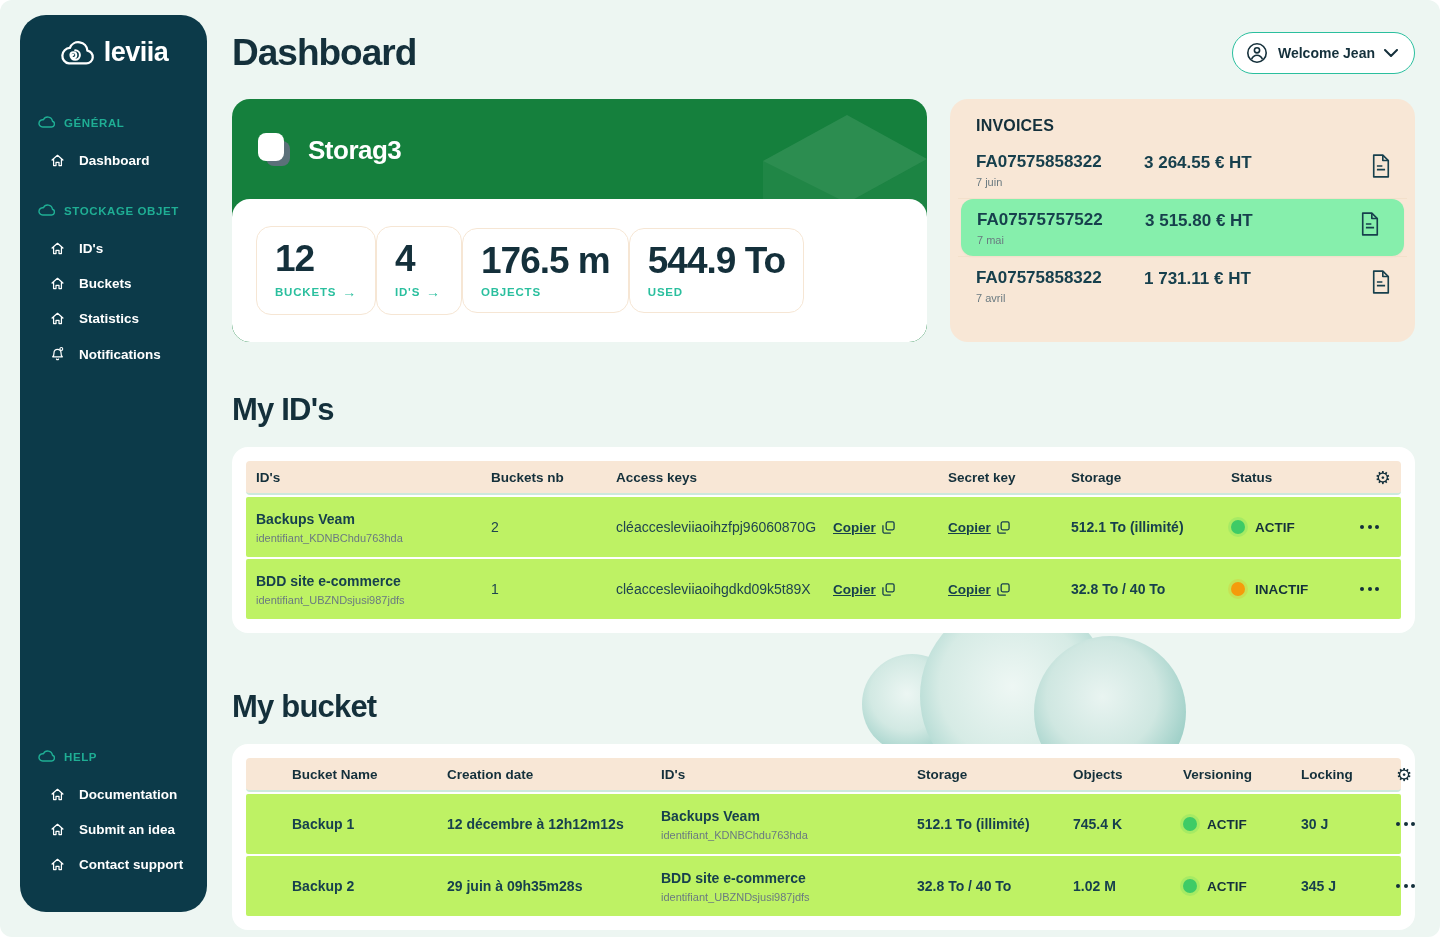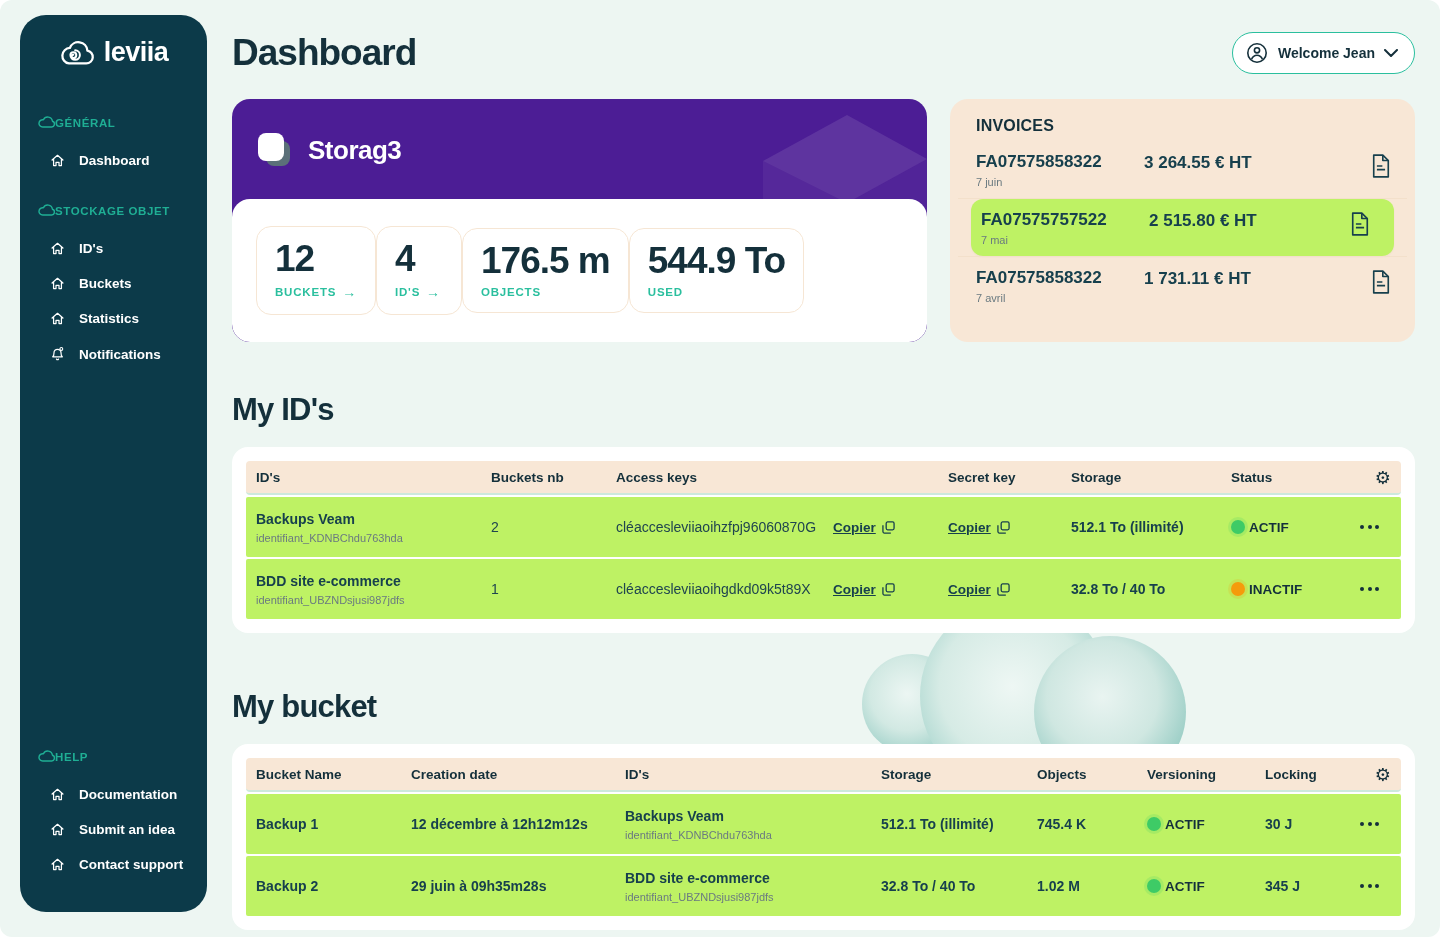--- a/index.html
+++ b/index.html
@@ -7,87 +7,87 @@
   .page { position:absolute; inset:0; background:#edf6f2; border-radius:12px; overflow:hidden; }
 
   
   .sidebar { position:absolute; left:20px; top:15px; width:187px; height:897px;
              background:#0c3a49; border-radius:26px; display:flex; flex-direction:column;
              padding:22px 0 30px; }
   .logo-row { display:flex; align-items:center; justify-content:center; gap:7px; color:#fff; margin-bottom:48px; }
   .logo-text { font-size:27px; font-weight:800; letter-spacing:-0.5px; color:#fff; }
   .nav-section { margin-bottom:26px; }
   .nav-section.help { margin-top:auto; margin-bottom:0; }
-  .section-head { display:flex; align-items:center; gap:0; color:#1fae94; font-weight:800;
+  .section-head { display:flex; align-items:center; gap:9px; color:#1fae94; font-weight:800;
                   font-size:11.5px; letter-spacing:0.6px; padding-left:18px; margin-bottom:14px; }
   .nav-item { display:flex; align-items:center; gap:14px; color:#fff; font-size:13.5px; font-weight:600;
               padding:10px 10px 10px 30px; cursor:pointer; }
   .nav-item svg { flex:0 0 auto; }
 
   
   .main { position:absolute; left:232px; top:0; width:1183px; height:937px; }
   .main-header { display:flex; justify-content:space-between; align-items:center; margin-top:30px; height:46px; }
   .page-title { font-size:37px; font-weight:800; color:#14303b; letter-spacing:-1px; }
   .user-pill { display:flex; align-items:center; gap:9px; background:#fff; border:1.5px solid #2abf9e;
                border-radius:22px; padding:8px 16px 8px 12px; cursor:pointer; }
   .user-pill .label { font-size:14px; font-weight:600; color:#14303b; }
 
   .top-row { display:flex; gap:23px; margin-top:23px; }
 
   
-  .storage-card { position:relative; width:695px; height:243px; background:#4c1d95; border-radius:18px; overflow:hidden; }
+  .storage-card { position:relative; width:695px; height:243px; background:#15803d; border-radius:18px; overflow:hidden; }
   .storage-head { display:flex; align-items:center; gap:16px; padding:34px 0 0 26px; }
   .storage-title { color:#fff; font-size:26px; font-weight:800; letter-spacing:-0.5px; }
   .app-icon { position:relative; width:34px; height:34px; }
   .app-icon .back { position:absolute; left:8px; top:8px; width:24px; height:25px; background:#5b7079; border-radius:8px; }
   .app-icon .front { position:absolute; left:0; top:0; width:26px; height:28px; background:#fff; border-radius:8px; }
   .cube-art { position:absolute; right:0; top:0; }
   .storage-body { position:absolute; left:0; right:0; top:100px; bottom:0; background:#fff; border-radius:18px;
                   display:flex; align-items:center; padding:0 24px; }
   .stat-box { border:1.5px solid #f6e6d4; border-radius:15px; padding:13px 18px 14px; background:#fff; min-width:86px; }
   .stat-box.clickable { cursor:pointer; }
   .stat-value { font-size:37px; font-weight:800; color:#14303b; letter-spacing:-1px; line-height:1.05; }
   .stat-label { display:flex; align-items:center; gap:6px; margin-top:6px; font-size:11.5px; font-weight:800;
                 color:#2abf9e; letter-spacing:0.8px; }
   .arrow-r::before { content:"\2192"; font-weight:700; font-size:14px; }
 
   
   .invoices { flex:1; background:#f8e7d6; border-radius:18px; padding:18px 0 10px; height:243px; }
   .invoices-title { font-size:16px; font-weight:800; color:#14303b; letter-spacing:0.2px; padding:0 0 6px 26px; }
   .invoice-row { display:grid; grid-template-columns:168px 1fr 44px; align-items:start; padding:11px 0 10px 26px; cursor:pointer; }
-  .invoice-row.highlight { background:#bef264; border-radius:12px; margin:0 21px; padding-left:10px;
+  .invoice-row.highlight { background:#86efac; border-radius:12px; margin:0 11px; padding-left:16px;
                            box-shadow:0 1px 2px rgba(90,60,20,0.05); }
   .invoice-divider { height:1px; background:#f3e0cb; margin:0 8px; }
   .inv-number { font-size:17px; font-weight:800; color:#17404d; }
   .inv-date { font-size:11px; color:#6a7a80; margin-top:4px; }
   .inv-amount { font-size:17px; font-weight:800; color:#17404d; padding-top:1px; }
   .inv-icon { padding-top:2px; }
 
   
   .section-title { font-size:31px; font-weight:800; color:#14303b; letter-spacing:-0.8px; }
   .title-ids { margin-top:50px; }
   .title-buckets { margin-top:56px; }
 
   .table-card { position:relative; z-index:1; background:#fff; border-radius:16px; padding:14px; margin-top:19px; }
   .thead { background:#f8e7d6; border-radius:4px; height:34px; align-items:center;
            border-bottom:2px solid #cde9dc; }
   .thead .th { font-size:13.5px; font-weight:800; color:#14303b; }
   .grid-ids { display:grid; grid-template-columns:245px 125px 217px 115px 123px 160px 129px 1fr; }
-  .grid-buckets { display:grid; grid-template-columns:165px 214px 256px 156px 110px 118px 95px 1fr; }
+  .grid-buckets { display:grid; grid-template-columns:165px 214px 256px 156px 110px 118px 95px 1fr;padding-left:36px; }
   .thead .th:first-child { padding-left:10px; }
   .trow { background:#bef264; min-height:60px; align-items:center; margin-top:2px; border-radius:2px; }
   .trow > div { padding:10px 6px 10px 0; }
   .trow > div:first-child { padding-left:10px; }
   .cell-name { font-size:14px; font-weight:800; color:#17404d; }
   .cell-sub { font-size:11px; color:#6a7a80; margin-top:5px; }
   .cell-val { font-size:14px; font-weight:700; color:#17404d; }
   .cell-plain { font-size:14px; font-weight:400; color:#20454f; }
   .copier-link { display:inline-flex; align-items:center; gap:6px; font-size:13.5px; color:#17404d;
                  text-decoration:underline; cursor:pointer; font-weight:600; }
-  .status { display:flex; align-items:flex-start; gap:4px; }
+  .status { display:flex; align-items:flex-start; gap:10px; }
   .dot { width:14px; height:14px; border-radius:50%; }
   .dot.green { background:#3ecb66; box-shadow:0 0 0 3px rgba(62,203,102,0.18); }
   .dot.orange { background:#f59b0b; box-shadow:0 0 0 3px rgba(245,155,11,0.18); }
   .status-label { font-size:13.5px; font-weight:800; color:#14303b; }
   .gear { justify-self:end; padding-right:10px; cursor:pointer; }
   .gear::before { content:"\2699"; font-size:18px; color:#14303b; font-family:"DejaVu Sans", sans-serif; }
   .dots { display:inline-flex; gap:3.5px; cursor:pointer; justify-self:start; padding-left:4px; }
   .dots i { width:4px; height:4px; border-radius:50%; background:#14303b; display:block; }
 
   
@@ -272,21 +272,21 @@
               </svg>
           </div>
         </div>
         <div class="invoice-divider"></div>
 
         <div class="invoice-row highlight">
           <div>
             <div class="inv-number">FA07575757522</div>
             <div class="inv-date">7 mai</div>
           </div>
-          <div class="inv-amount">2 515.80 € HT</div>
+          <div class="inv-amount">3 515.80 € HT</div>
           <div class="inv-icon">
             <svg width="20" height="24" viewBox="0 0 22 26">
                 <path d="M3 1h10l6 6v18H3z" fill="none" stroke="#17404d" stroke-width="1.8" stroke-linejoin="round"></path>
                 <path d="M13 1v6h6" fill="none" stroke="#17404d" stroke-width="1.8" stroke-linejoin="round"></path>
                 <path d="M6.5 13h6M6.5 17h9" stroke="#17404d" stroke-width="1.8"></path>
               </svg>
           </div>
         </div>
         <div class="invoice-divider"></div>
 

